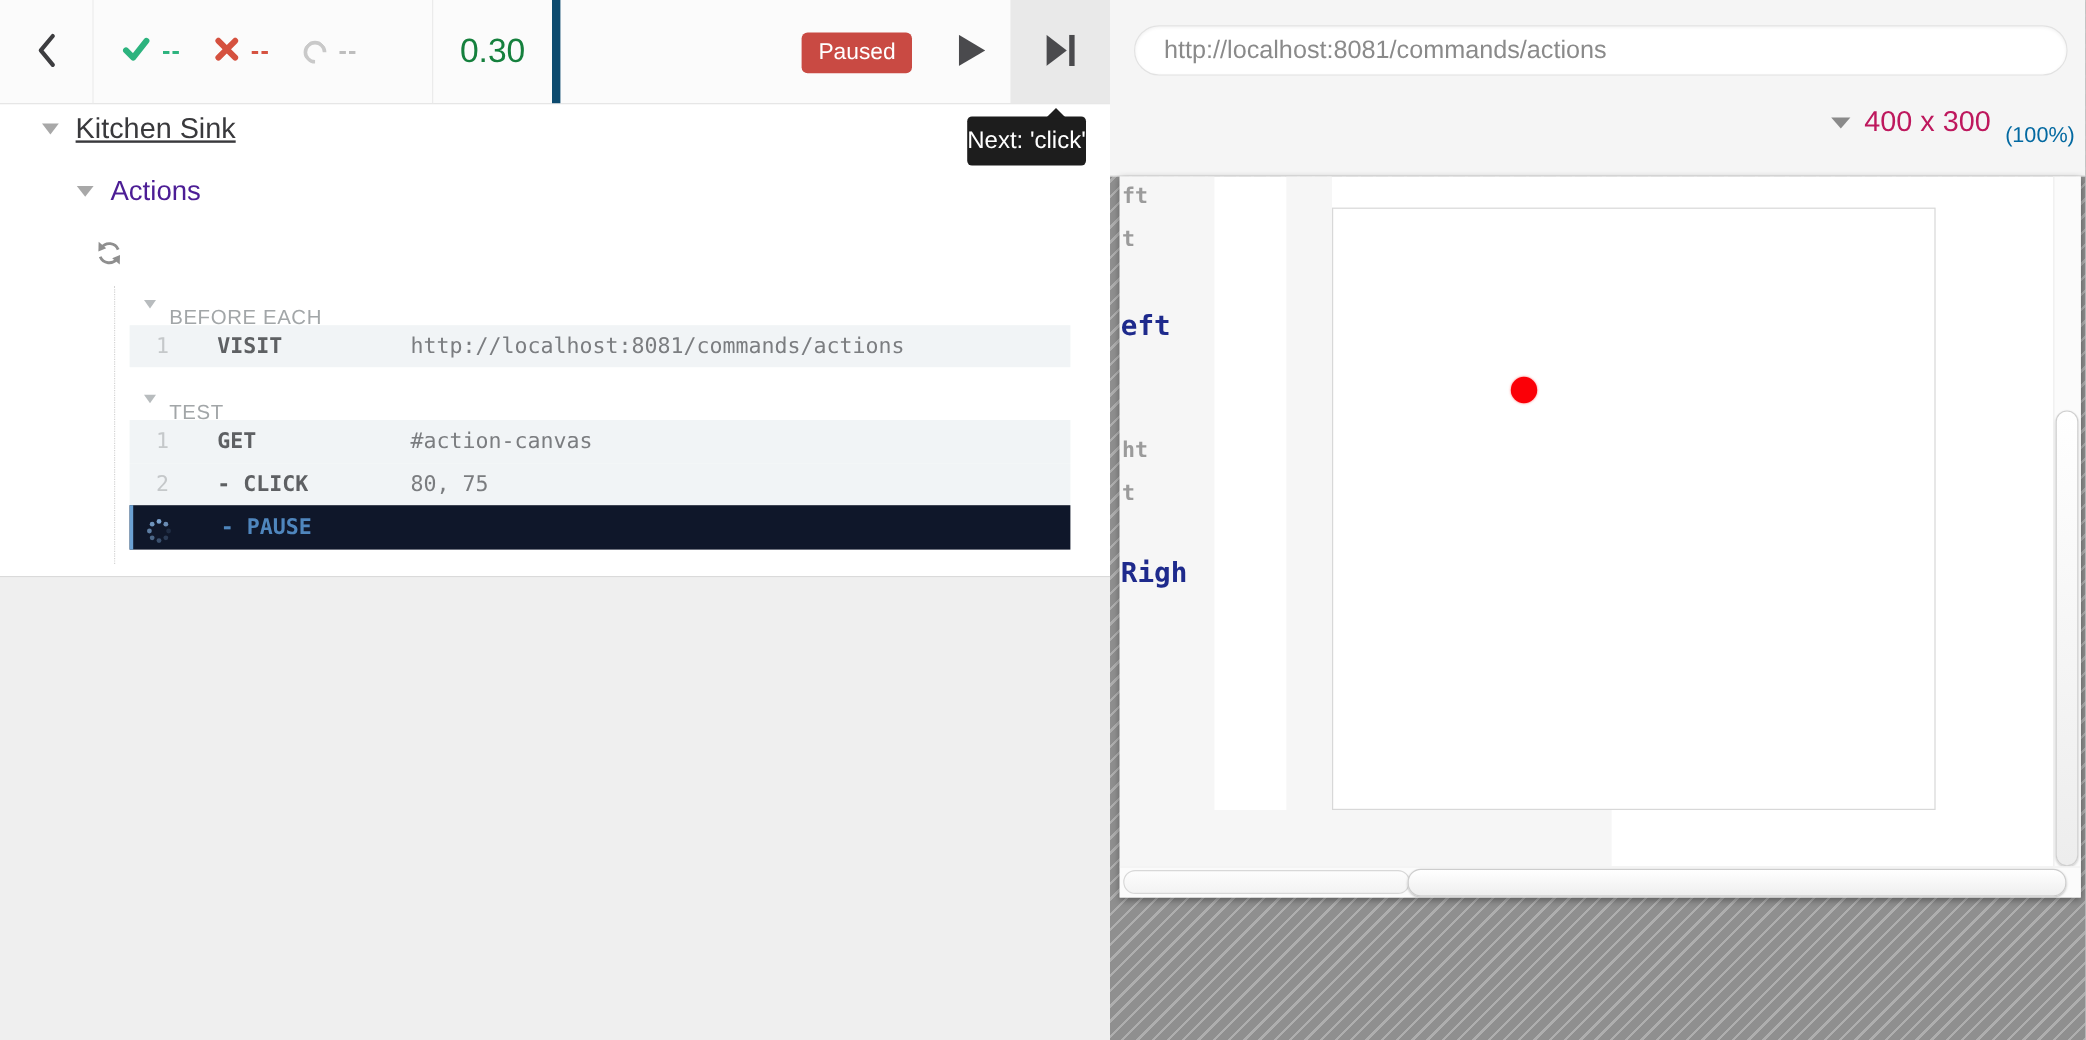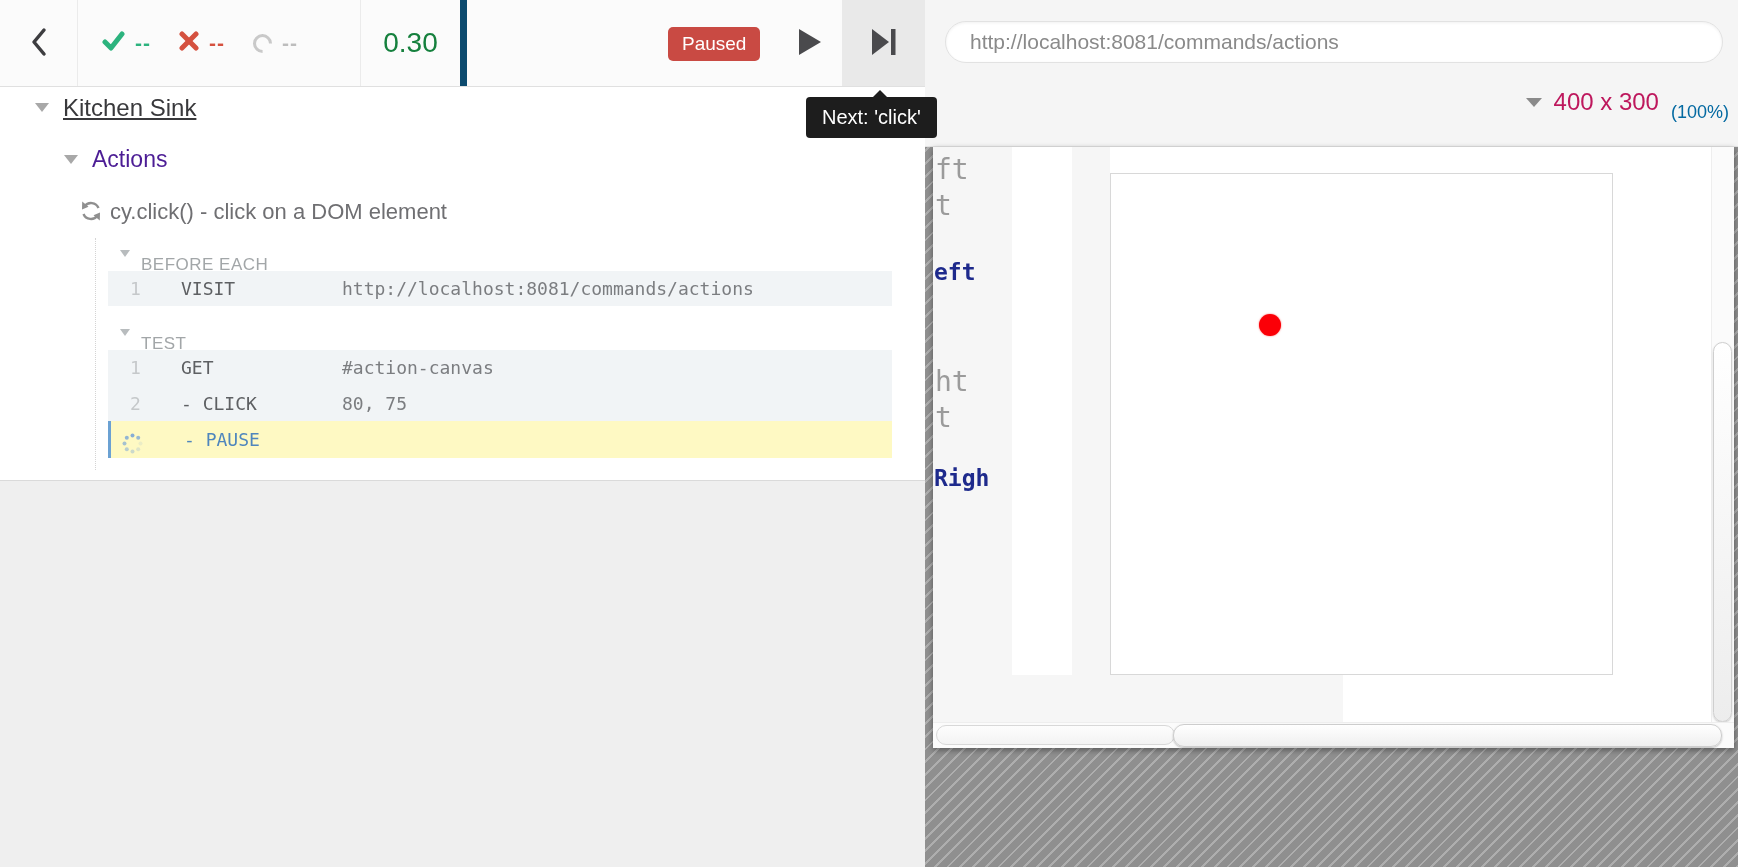--- a/index.html
+++ b/index.html
@@ -24,42 +24,42 @@
   .tb-time{ position:absolute; left:361px; top:0; width:106px; height:86px; border-right:7px solid #0c4a6e;
             display:flex; align-items:center; justify-content:center; font-size:28px; color:#15803d; }
   .paused-badge{ position:absolute; left:668px; top:27px; height:34px; padding:0 14px; background:#c94a43;
                  border-radius:5px; color:#fff; font-size:19px; line-height:34px; }
   .tb-play{ position:absolute; left:782px; top:0; width:56px; height:86px; display:flex; align-items:center;
             justify-content:center; cursor:pointer; background:transparent; border:none; }
   .tb-next{ position:absolute; left:842px; top:0; width:83px; height:86px; background:#e9e9e9;
             display:flex; align-items:center; justify-content:center; cursor:pointer; border:none; }
 
   .tooltip{ position:absolute; left:806px; top:97px; background:#1d1d1d; color:#fff; font-size:20px;
-            padding:9px 16px; border-radius:4px; white-space:nowrap; z-index:30; }
+            padding:9px 0; border-radius:4px; white-space:nowrap; z-index:30; }
   .tooltip::before{ content:""; position:absolute; top:-16px; left:65px; border:9px solid transparent;
                     border-bottom-color:#1d1d1d; }
 
   .log{ position:absolute; left:0; top:87px; width:925px; height:394px; background:#fff;
         border-bottom:1px solid #dadada; }
   .caret{ position:absolute; width:0; height:0; border-left:7px solid transparent;
           border-right:7px solid transparent; border-top:9px solid #a8a8a8; cursor:pointer; }
   .caret.small{ border-left-width:5px; border-right-width:5px; border-top-width:7px; border-top-color:#b8bcbe; }
   .suite1{ position:absolute; left:63px; top:7px; font-size:24px; color:#39393c; cursor:pointer;text-decoration:underline; }
   .suite2{ position:absolute; left:92px; top:59px; font-size:23px; color:#4c1d95; cursor:pointer; }
   .test-title{ position:absolute; left:110px; top:112px; font-size:22px; color:#6f6f72; cursor:pointer; }
   .refresh-ic{ position:absolute; left:80px; top:113px; }
   .hook-label{ position:absolute; left:141px; font-size:17px; color:#a2a6a8; letter-spacing:.5px;margin-top:12px; }
   .dotted-line{ position:absolute; left:95px; top:151px; height:232px; border-left:1px dotted #d4d4d4; }
 
   .cmd-row{ position:absolute; left:108px; width:784px; background:#f1f4f6;
             font-family:"DejaVu Sans Mono", monospace; font-size:18px; cursor:pointer; }
   .cmd-num{ position:absolute; left:22px; color:#c5c8ca; }
-  .cmd-name{ position:absolute; left:73px; color:#5e6063; font-weight:normal;text-align:center; }
+  .cmd-name{ position:absolute; left:73px; color:#5e6063; font-weight:bold;text-align:center; }
   .cmd-msg{ position:absolute; left:234px; color:#7b7d80; }
-  .row-pause{ background:#fef9c3; border-left:3px solid #6ba1d3; }
+  .row-pause{ background:#0f172a; border-left:3px solid #6ba1d3; }
   .row-pause .cmd-name{ color:#4f86bd; }
   .pause-spinner{ position:absolute; left:11px; top:8px; }
 
   
   .runner{ position:absolute; left:925px; top:0; width:813px; height:867px;
            background:repeating-linear-gradient(135deg,#8f8f8f 0px,#8f8f8f 7px,#aeaeae 7px,#aeaeae 9px); }
   .aut-header{ position:absolute; left:0; top:0; width:813px; height:147px; background:#f5f5f5;
                border-bottom:1px solid #e3e3e3; }
   .url-bar{ position:absolute; left:20px; top:21px; width:778px; height:42px; background:#fff;
             border:1px solid #e2e2e2; border-radius:21px; box-shadow:inset 0 1px 3px rgba(0,0,0,.06);
@@ -70,22 +70,22 @@
   .vp-caret{ width:0; height:0; border-left:8px solid transparent; border-right:8px solid transparent;
              border-top:9px solid #8a8a8a; }
   .vp-size{ font-size:24px; color:#be185d; }
   .vp-scale{ font-size:18px; color:#0369a1;margin-top:20px; }
 
   .aut-frame{ position:absolute; left:8px; top:147px; width:801px; height:601px; background:#fff;
               box-shadow:0 2px 6px rgba(0,0,0,.4); overflow:hidden; }
   .colA{ position:absolute; left:0; top:0; width:79px; height:528px; background:#f6f6f6; }
   .colB{ position:absolute; left:139px; top:0; width:38px; height:528px; background:#f6f6f6; }
   .bottomBlock{ position:absolute; left:0; top:528px; width:410px; height:47px; background:#f6f6f6; }
-  .frag{ position:absolute; font-family:"DejaVu Sans Mono", monospace; font-size:28px; color:#9b9b9b;
-         white-space:nowrap; }
+  .frag{ position:absolute; font-family:"DejaVu Sans Mono", monospace; font-size:18px; color:#9b9b9b;
+         white-space:nowrap;font-weight:bold; }
   .frag.code{ color:#1e2a8c; font-weight:bold; font-size:23px; }
   .aut-canvas{ position:absolute; left:177px; top:26px; width:503px; height:502px; background:#fff;
                border:1px solid #d8d8d8; }
   .red-dot{ position:absolute; left:326px; top:167px; width:22px; height:22px; border-radius:50%;
             background:#fb0007; box-shadow:0 0 2px rgba(255,0,0,.6); }
 
   .vscroll-track{ position:absolute; left:778px; top:0; width:23px; height:575px; background:#fbfbfb;
                   border-left:1px solid #eeeeee; }
   .vscroll-thumb{ position:absolute; left:780px; top:195px; width:19px; height:380px; border-radius:10px;
                   background:linear-gradient(180deg,#ffffff,#ededed); border:1px solid #cfcfcf;
@@ -170,21 +170,20 @@
       <div class="suite2">Actions</div>
 
       <span class="refresh-ic">
         <svg width="22" height="22" viewBox="0 0 22 22">
           <path d="M18.5 8 A8 8 0 0 0 4.5 6.5" fill="none" stroke="#8f8f8f" stroke-width="2.4"></path>
           <polygon points="2.2,1.5 8.5,6.8 2,9.5" fill="#8f8f8f"></polygon>
           <path d="M3.5 14 A8 8 0 0 0 17.5 15.5" fill="none" stroke="#8f8f8f" stroke-width="2.4"></path>
           <polygon points="19.8,20.5 13.5,15.2 20,12.5" fill="#8f8f8f"></polygon>
         </svg>
       </span>
-      <div class="test-title">cy.click() - click on a DOM element</div>
 
       <div class="dotted-line"></div>
 
       <span class="caret small" style="left:120px; top:163px;"></span>
       <div class="hook-label" style="top:156px;">BEFORE EACH</div>
 
       <div class="cmd-row" style="top:184px; height:35px; line-height:35px;">
         <span class="cmd-num">1</span>
         <span class="cmd-name">VISIT</span>
         <span class="cmd-msg">http://localhost:8081/commands/actions</span>

